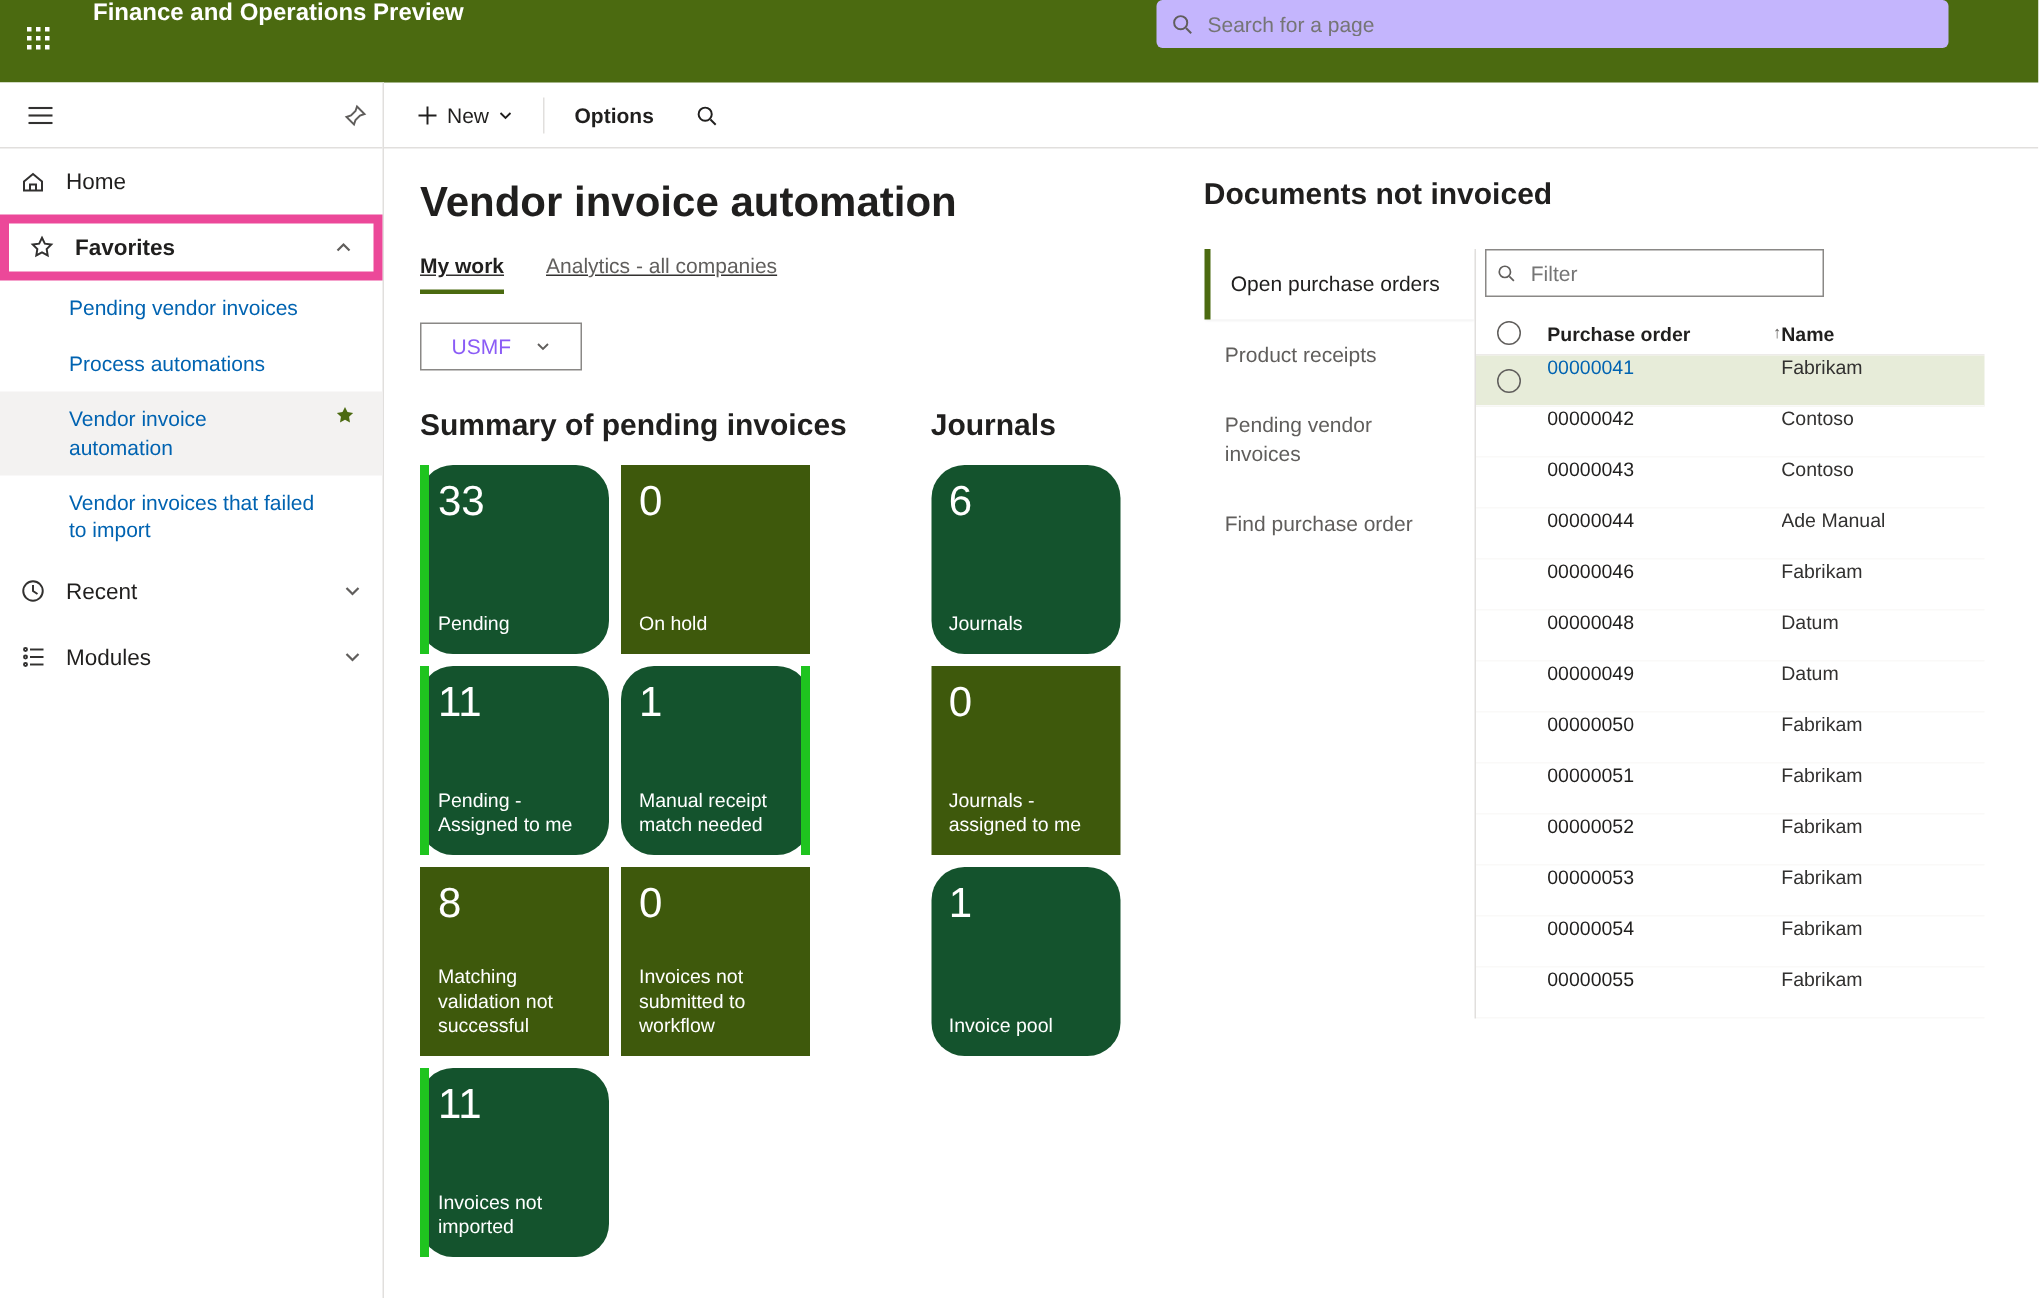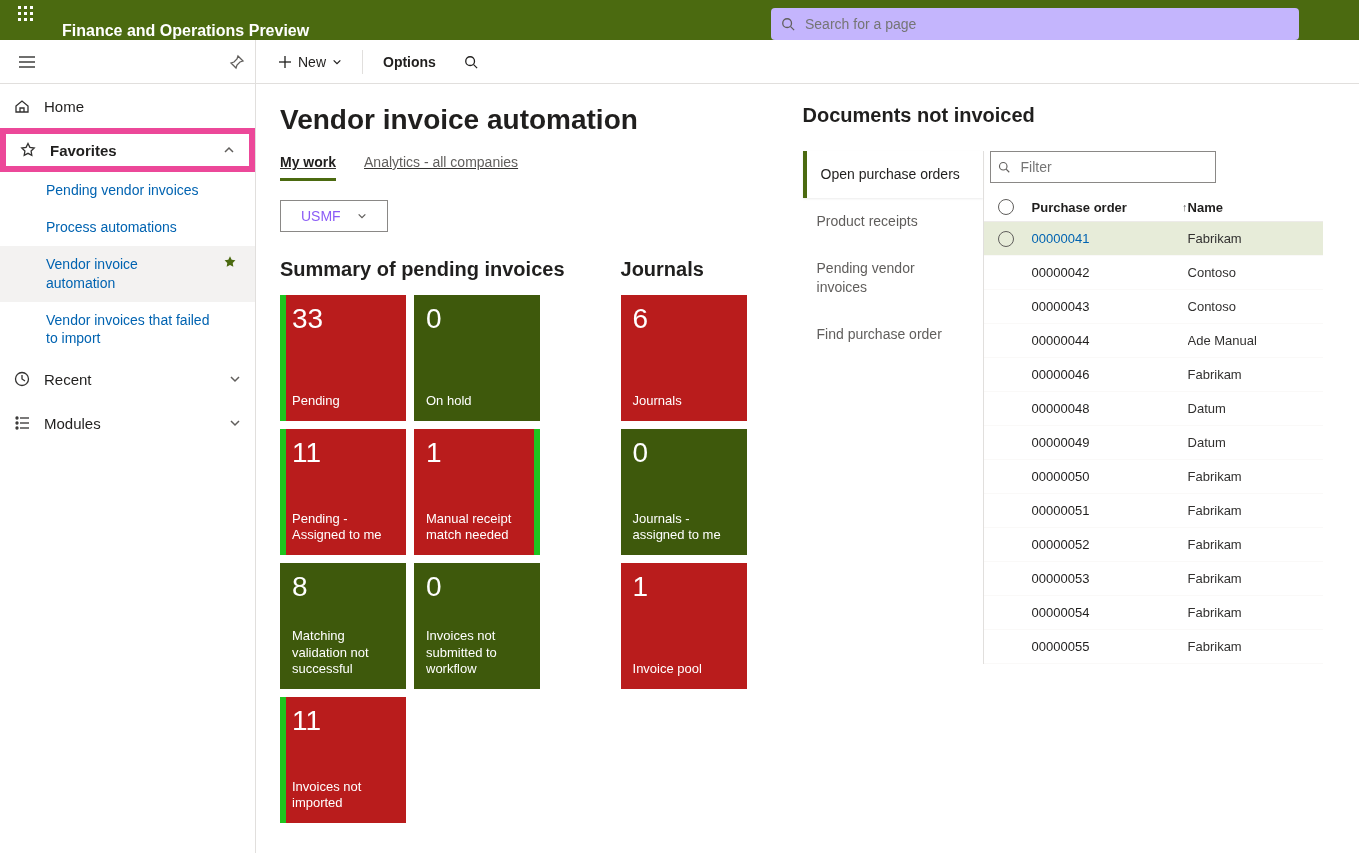--- a/index.html
+++ b/index.html
@@ -6,24 +6,24 @@
     body {
       font-family: "Segoe UI", -apple-system, BlinkMacSystemFont, sans-serif;
       font-size: 14px;
       color: #323130;
       background: #fff;
       overflow: hidden;
     }
 
     
     .topbar {
-      height: 40px;
+      height: 55px;
       background: #4b6a10;
       display: flex;
-      align-items: flex-end;
+      align-items: flex-start;
       color: #fff;
     }
     .waffle {
       width: 52px; height: 52px;
       display: flex; align-items: center; justify-content: center;
       cursor: pointer;
     }
     .waffle svg { fill: #fff; }
     .app-title {
       font-size: 16px; font-weight: 600;
@@ -154,21 +154,21 @@
     .tiles { display:flex; flex-wrap:wrap; gap:8px; width:276px;}
     .tile {
       width:126px; height:126px;
       background:#3e590c;
       color:#fff;
       padding:10px 12px 12px 12px;
       display:flex; flex-direction:column;
       cursor:pointer;
       position:relative;
     }
-    .tile.light{ background:#b91c1c;}
+    .tile.light{ background:#14532d;border-radius:22px;}
     .tile-accent-left{
       position:absolute;
       left:0; top:0; bottom:0;
       width:6px; background:#1fc41f;
     }
     .tile-accent-right{
       position:absolute;
       right:0; top:0; bottom:0;
       width:6px; background:#1fc41f;
     }
@@ -209,21 +209,21 @@
     .filter-box{ position:relative;}
     .filter-box .search-icon{ position:absolute; left:8px; top:50%; transform:translateY(-50%); color:#605e5c;}
     .grid{ width:100%;}
     .grid-header{
       display:flex; align-items:center; font-size:13px;
       padding:6px 0; border-bottom:1px solid #edebe9;
     }
     .grid-header .hcell{ font-weight:600; color:#201f1e;}
     .sort-up{ margin-left:auto; color:#605e5c; font-size:11px;}
     .row{
-      display:flex; align-items:center;
+      display:flex; 
       height:34px; font-size:13px;
       border-bottom:1px solid #faf9f8;
       cursor:pointer;
     }
     .row.selected{ background:#e7ecd9;}
     .sel-cell{ width:44px; display:flex; align-items:center; justify-content:center;}
     .circle{
       width:16px; height:16px; border-radius:50%;
       border:1.5px solid #605e5c;
     }

